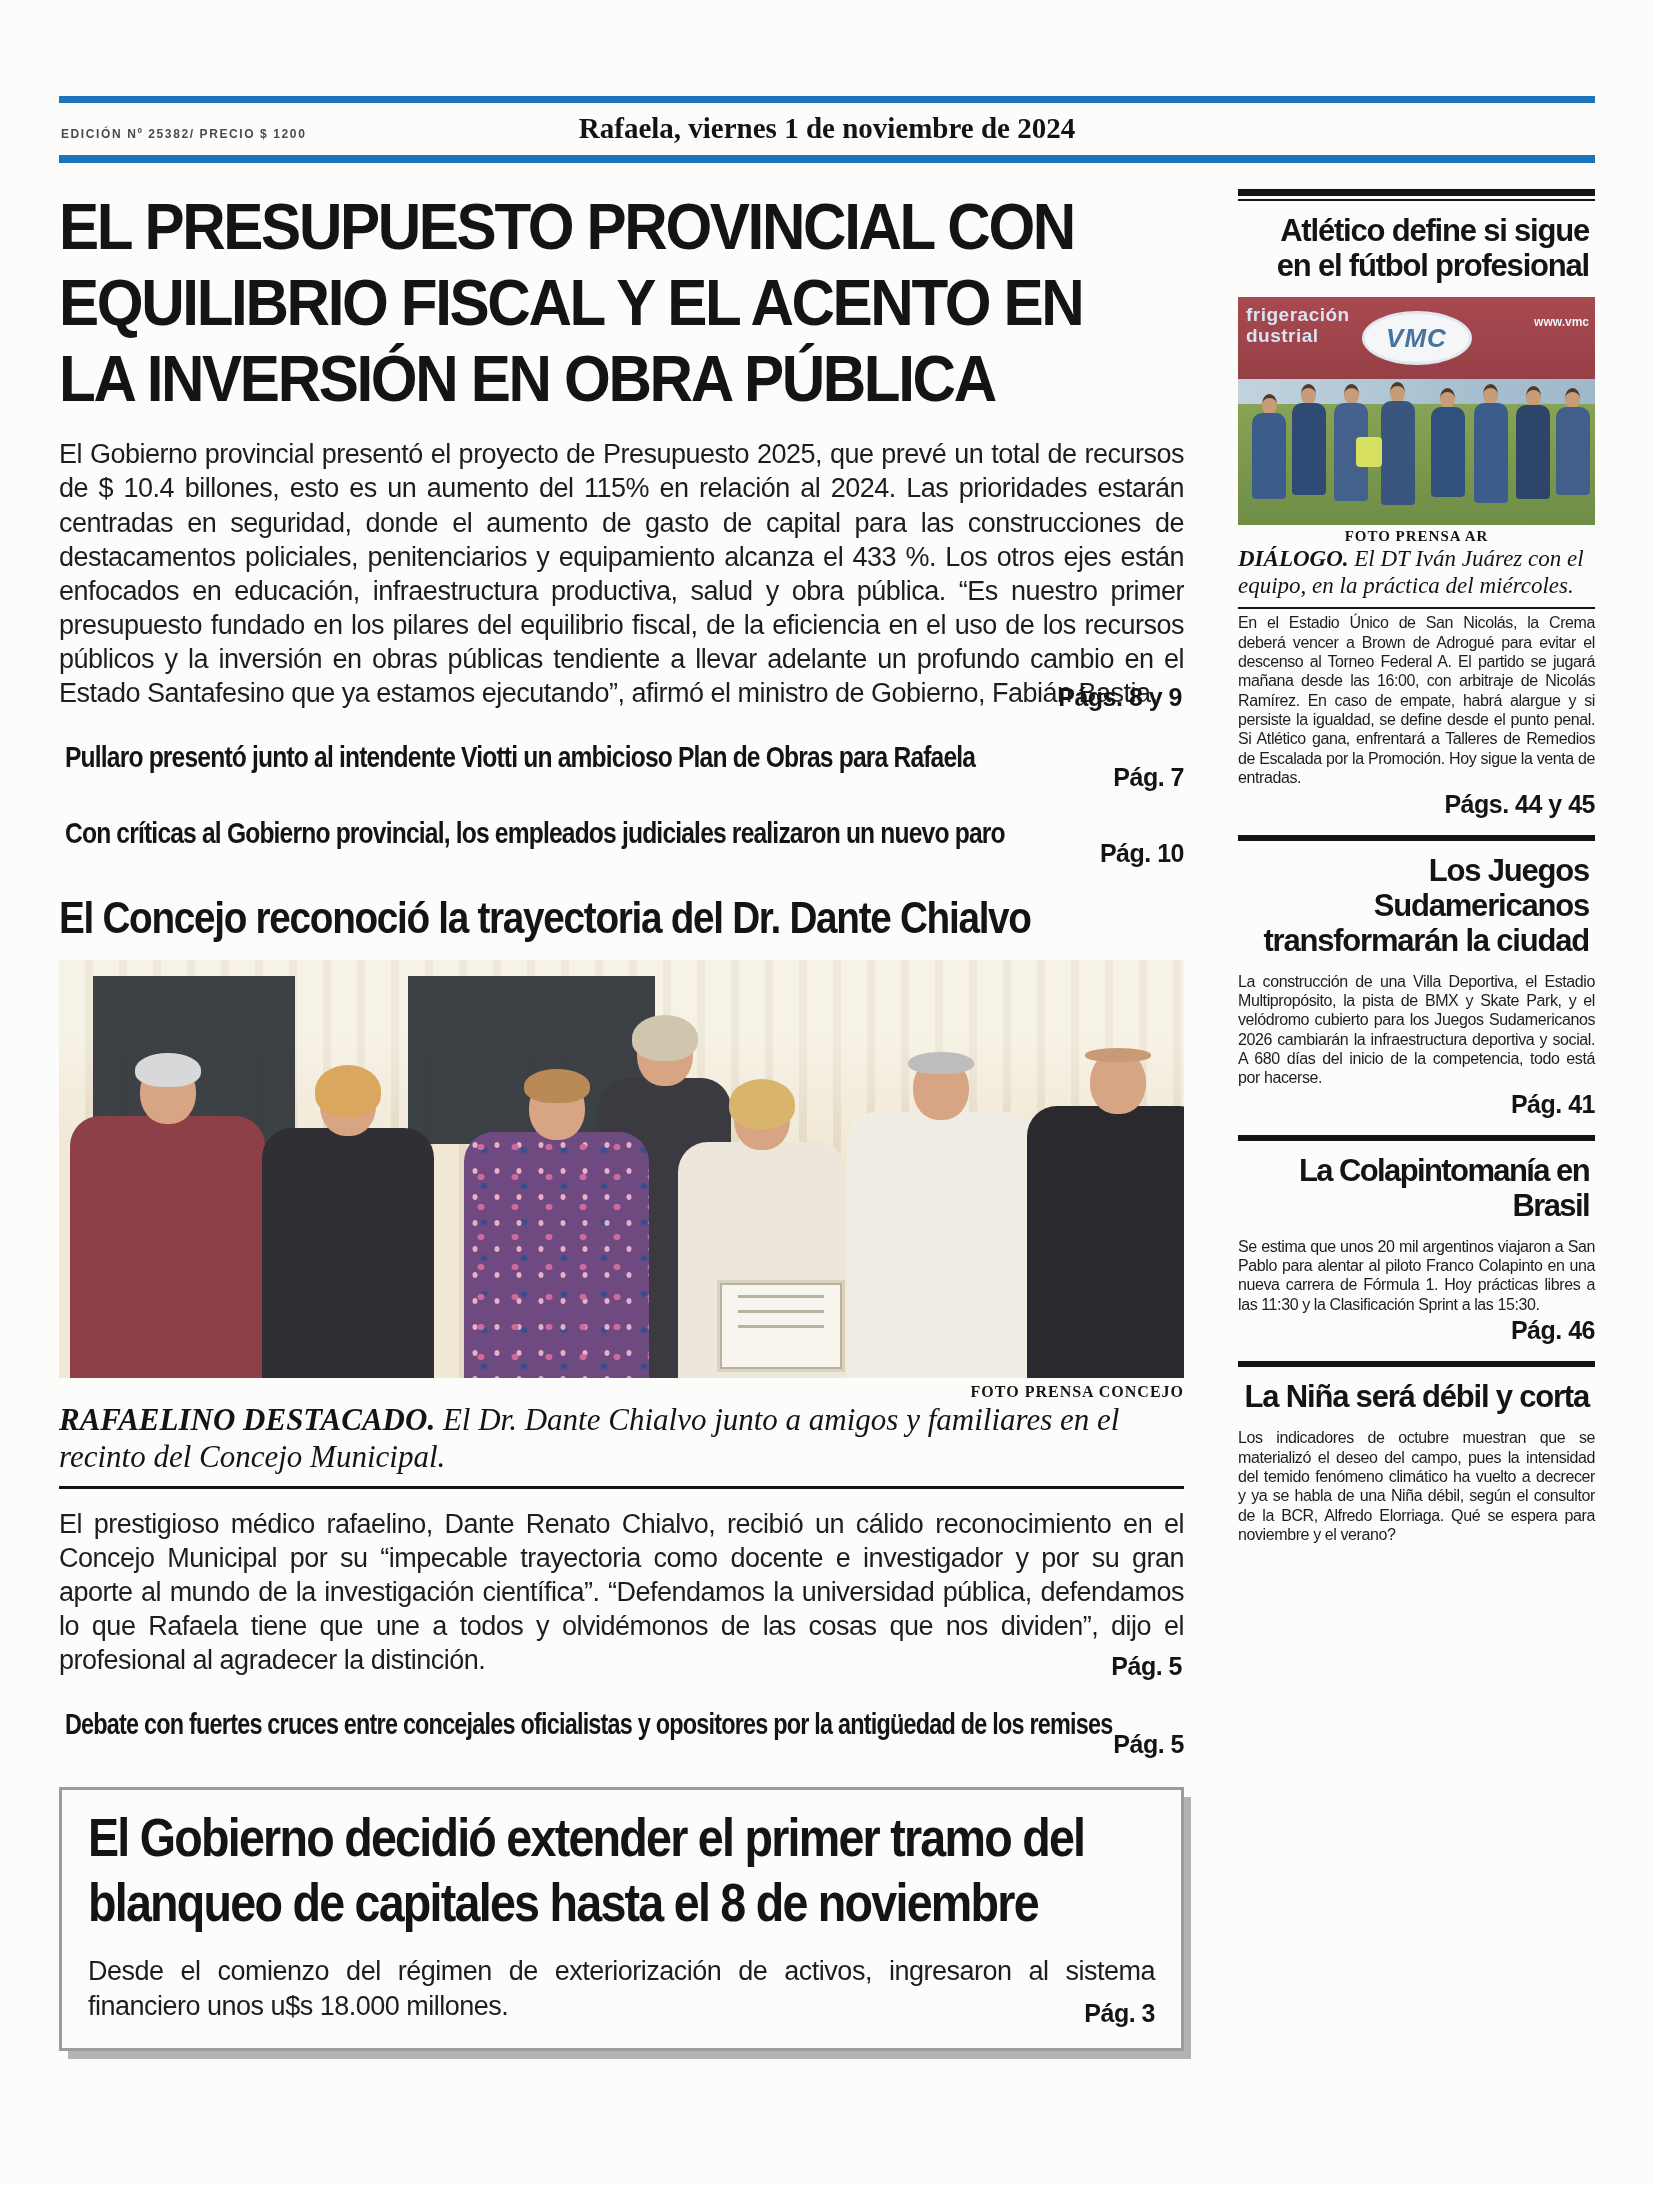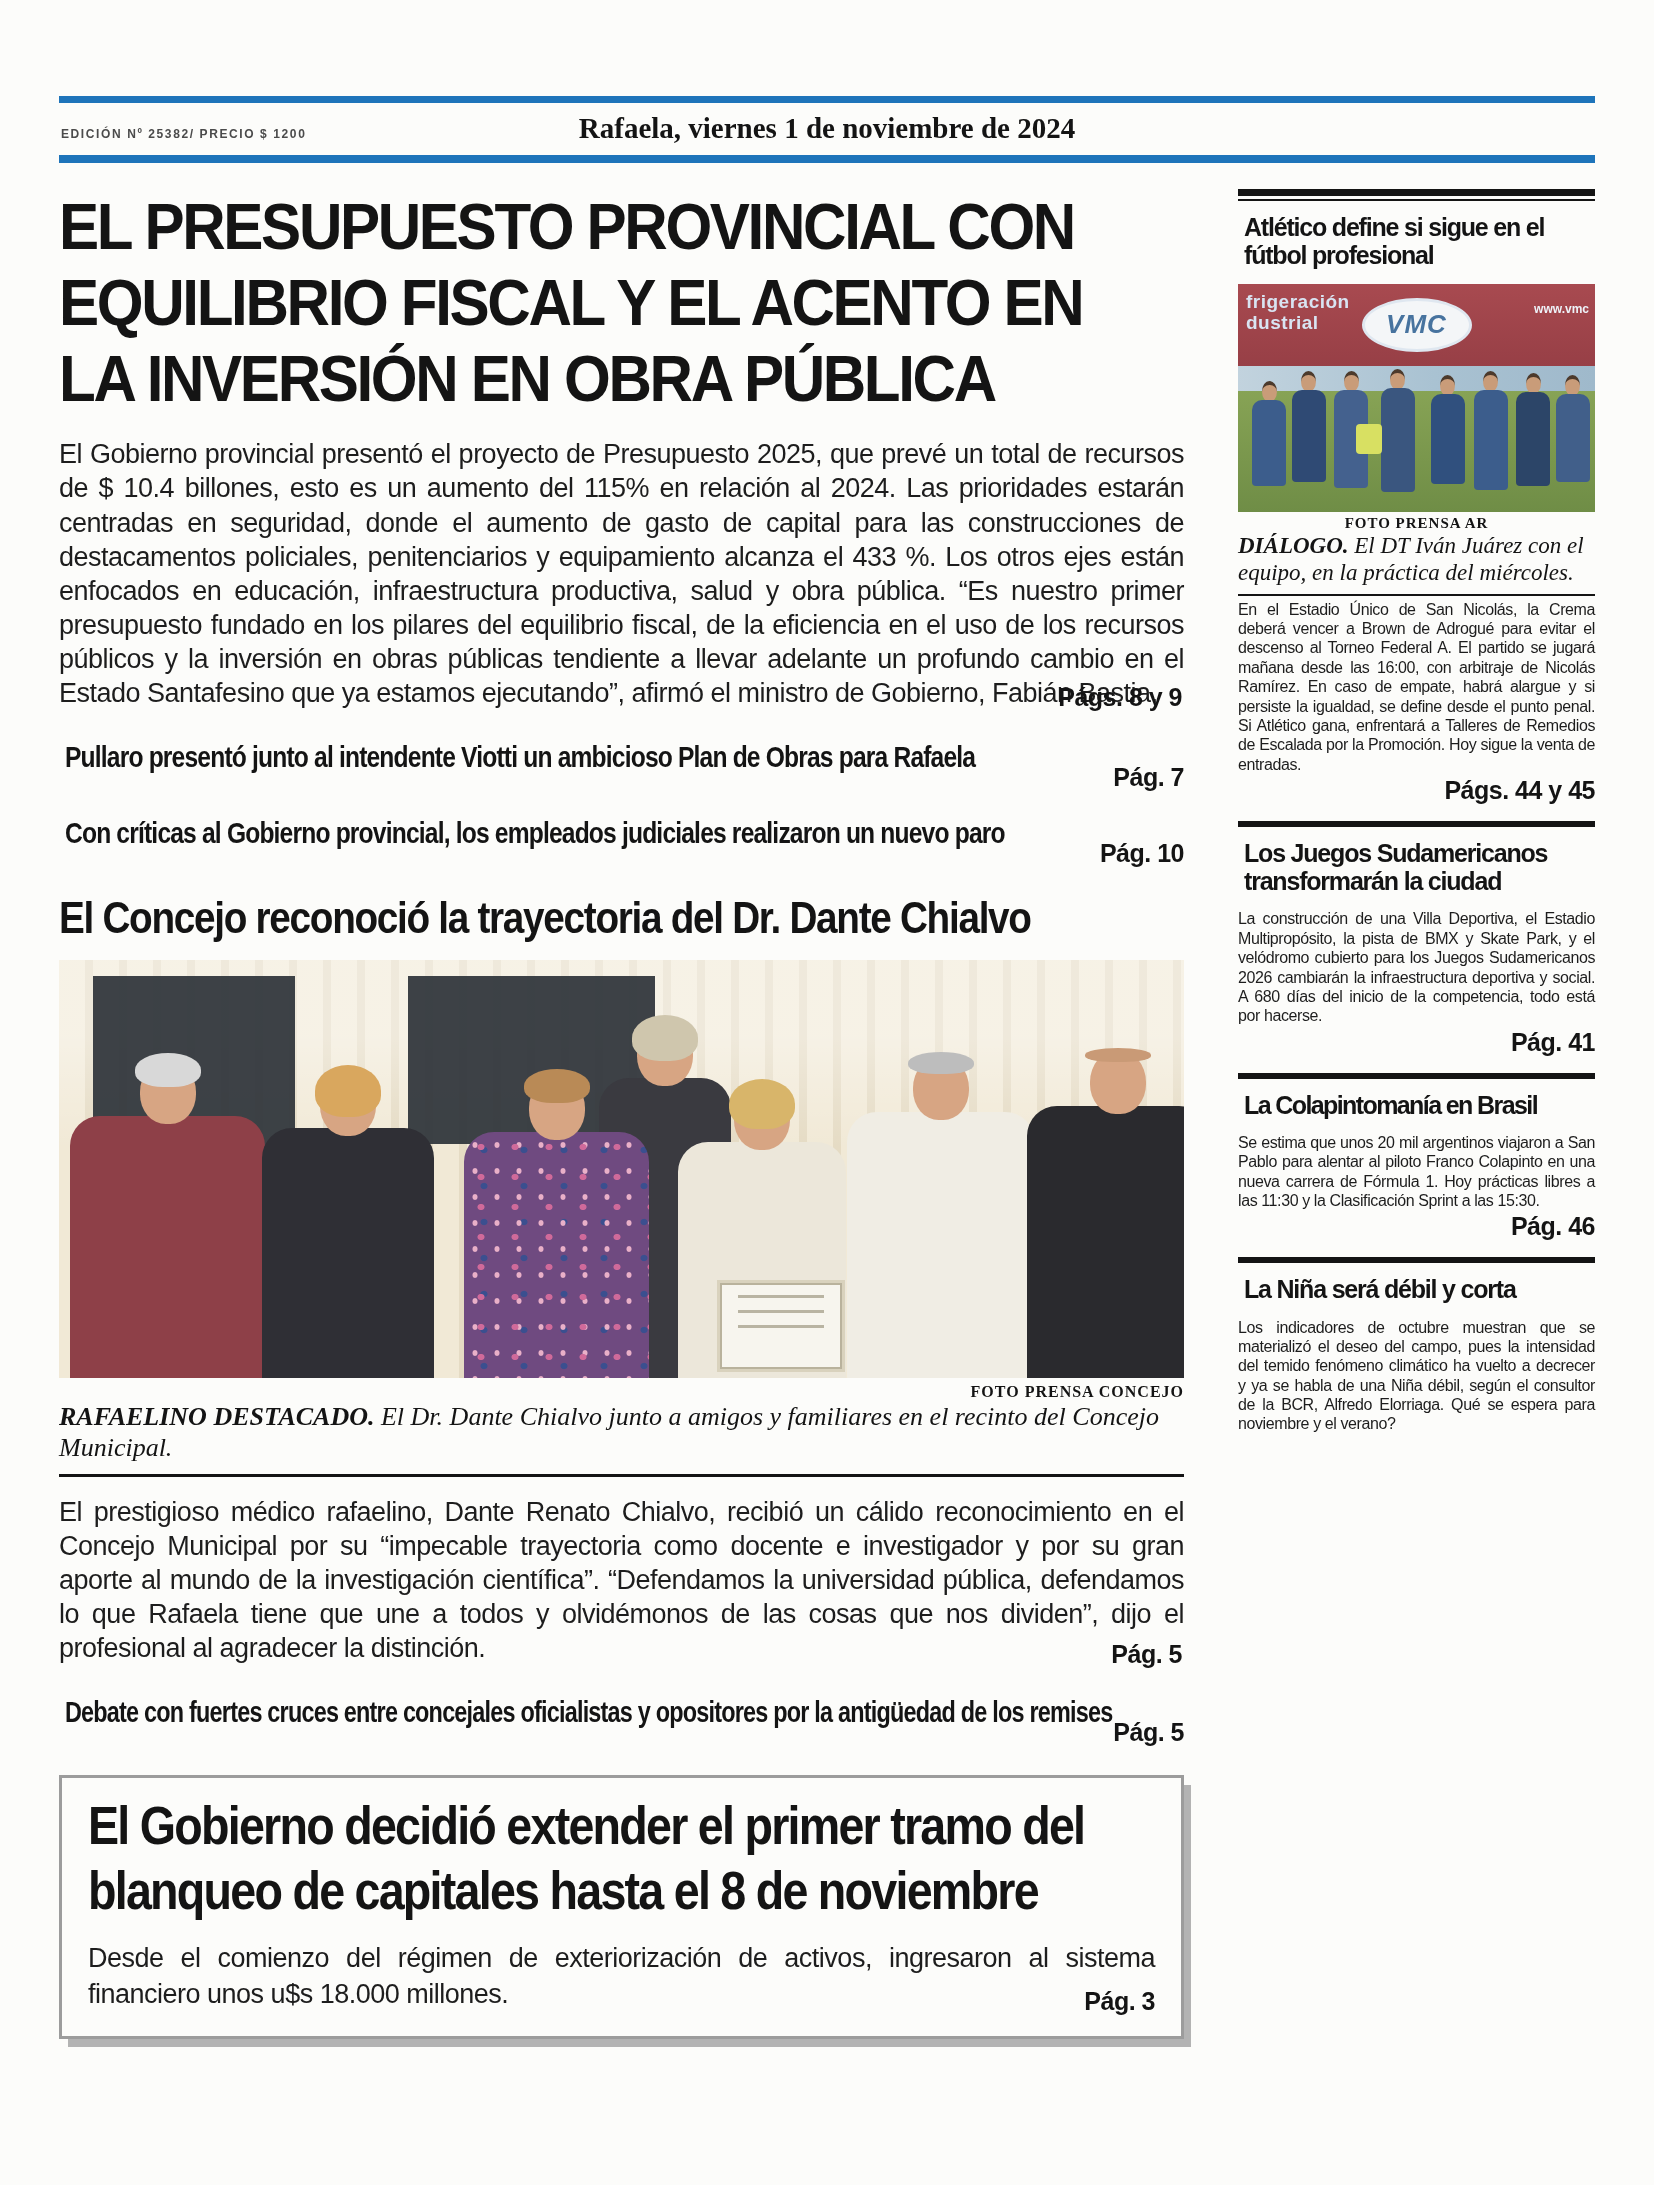--- a/index.html
+++ b/index.html
@@ -55,40 +55,40 @@
   .floral .torso{background-color:#6f4a80;background-image:
     radial-gradient(#d06a9a 3px,transparent 4px),radial-gradient(#e9b0c8 2px,transparent 3px),
     radial-gradient(#3b4f8f 3px,transparent 4px);
     background-size:34px 30px,22px 26px,40px 36px;}
   .certificate{position:absolute;left:58.5%;bottom:6px;width:122px;height:86px;background:#f7f5ee;
     border:3px solid #d9d2bd;box-shadow:0 0 0 2px #b9b29c inset;z-index:5;}
   .certificate i{display:block;height:3px;background:#b9b4a2;margin:12px 18px 0;}
 
   .credit{margin-top:5px;text-align:right;font-family:"Liberation Serif",serif;font-weight:bold;
     font-size:16px;letter-spacing:1px;color:#141414;}
-  .caption{font-family:"Liberation Serif",serif;font-style:italic;font-size:26px;line-height:1.22;
+  .caption{font-family:"Liberation Serif",serif;font-style:italic;font-size:31px;line-height:1.22;
     color:#141414;border-bottom:3px solid #141414;padding:0 0 10px;}
   .cap-lead{font-weight:bold;}
 
   .story-body{position:relative;margin-top:18px;}
   .story-body p{margin:0;font-size:27px;line-height:1.26;letter-spacing:-.5px;color:#1d1d1d;text-align:justify;}
   .story-body .pg{position:absolute;right:2px;bottom:-4px;}
 
   .boxed{margin-top:34px;border:3px solid #9c9c9c;box-shadow:8px 9px 0 -1px #b3b3b3;
     padding:16px 26px 24px;background:#fcfcfa;}
   .box-head{font-weight:bold;font-size:53px;line-height:1.22;letter-spacing:-2px;color:#141414;
     transform:scaleX(.88);transform-origin:left top;white-space:nowrap;}
   .box-body{position:relative;margin-top:18px;}
   .box-body p{margin:0;font-size:27px;line-height:1.3;letter-spacing:-.5px;color:#1d1d1d;text-align:justify;}
   .box-body .pg{position:absolute;right:0;bottom:-4px;}
 
   
   .rule-db{height:12px;background:linear-gradient(#141414 0 7px,transparent 7px 10px,#141414 10px 12px);}
   .rule-sg{height:6px;background:#141414;margin:16px 0 0;}
-  .sb-head{margin:12px 6px 14px;text-align:left;font-weight:bold;font-size:25px;line-height:1.13;
+  .sb-head{margin:12px 6px 14px;text-align:right;font-weight:bold;font-size:31px;line-height:1.13;
     letter-spacing:-1.2px;color:#141414;}
   .sb-body{position:relative;margin-top:4px;}
   .sb-body p{margin:0;font-size:16px;line-height:1.21;letter-spacing:-.4px;color:#1d1d1d;text-align:justify;}
   .sb-pg{margin-top:2px;text-align:right;font-weight:bold;font-size:25px;letter-spacing:-.5px;color:#141414;}
   .sb-credit{margin-top:3px;text-align:center;font-family:"Liberation Serif",serif;font-weight:bold;
     font-size:15px;letter-spacing:1px;color:#141414;}
   .sb-caption{font-family:"Liberation Serif",serif;font-style:italic;font-size:23px;line-height:1.18;
     color:#141414;border-bottom:2px solid #141414;padding-bottom:8px;}
 
   

